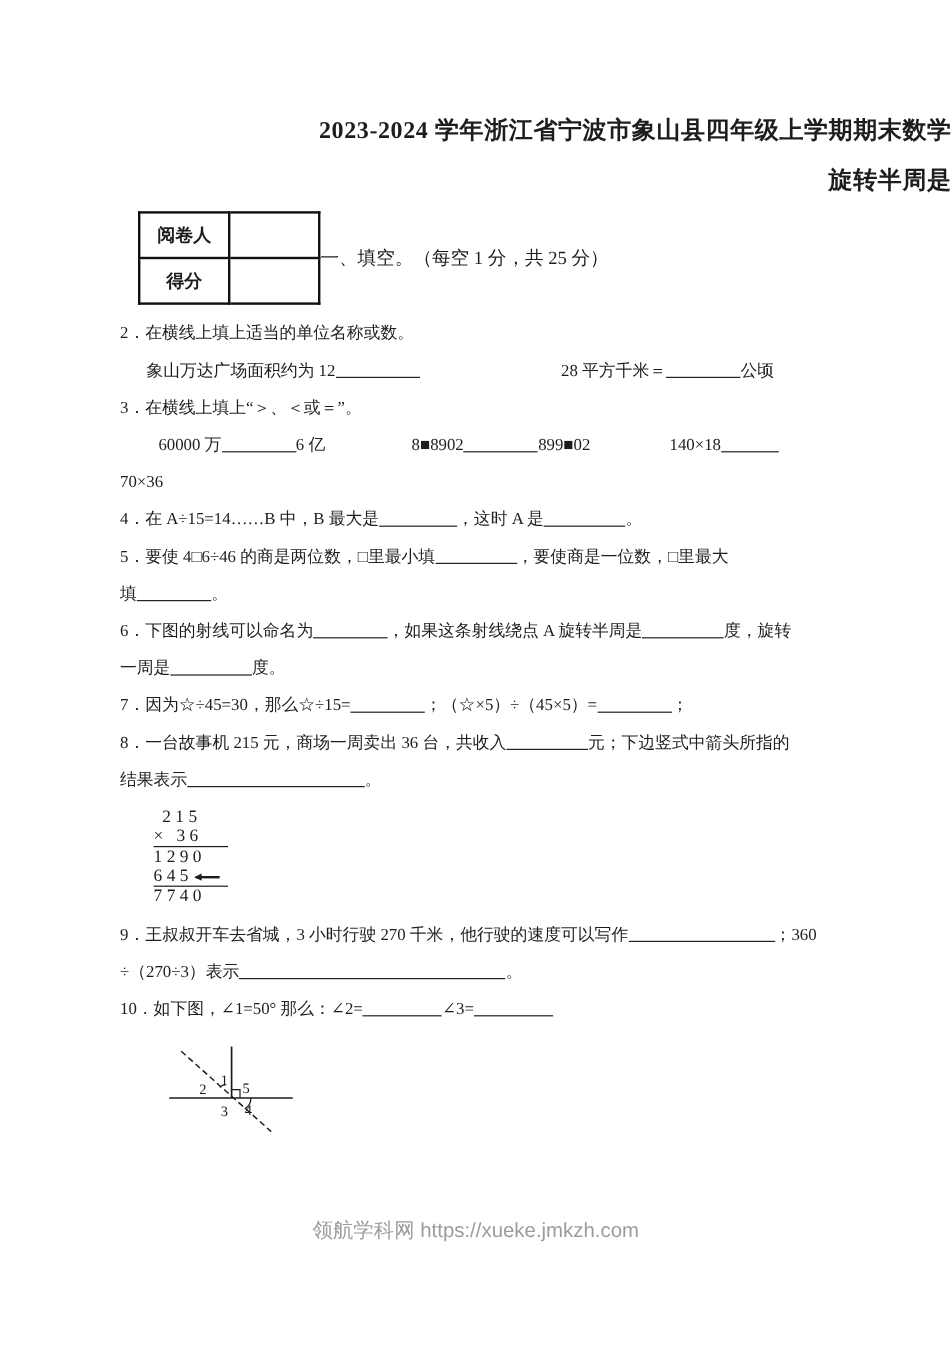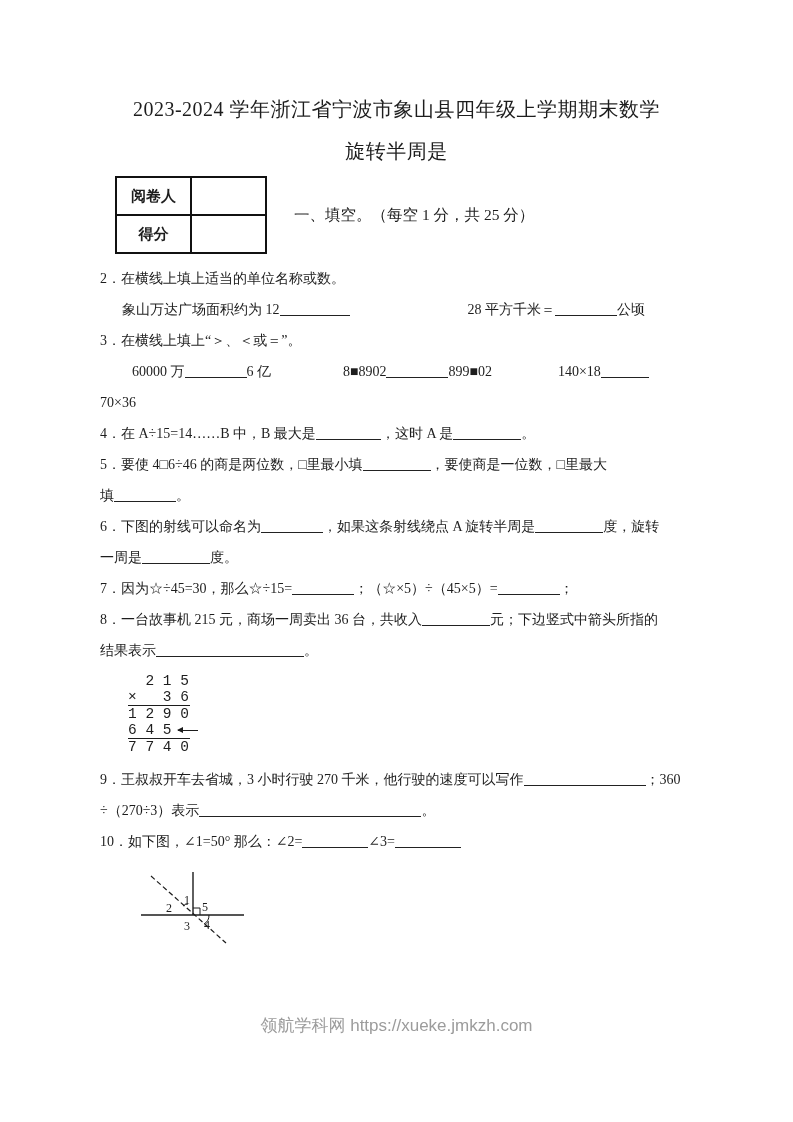--- a/index.html
+++ b/index.html
@@ -8,34 +8,33 @@
     width:793px;height:1122px;
     background:#ffffff;
     overflow:hidden;
     font-family:"Liberation Serif","DejaVu Serif",serif;
     color:#1d1d1d;
     box-sizing:border-box;
     padding-top:88px;
   }
   
   .title{
-    text-align:center;
-    font-weight:normal;
+    text-align:right;
+    font-weight:bold;
     font-size:20px;
     line-height:42px;
     letter-spacing:.5px;
   }
   
   .content{margin:0 100px 0 100px;}
   
   .section-row{
     display:flex;
     align-items:center;
     margin:4px 0 0 15px;
-    gap:27px;
   }
   table.grader{border-collapse:collapse;}
   table.grader td{
     border:2px solid #111;
     width:73px;height:36px;
     text-align:center;
     font-weight:bold;
     font-size:15px;
     padding:0;
   }
@@ -51,21 +50,21 @@
   .blank{
     display:inline-block;
     border-bottom:1.2px solid #222;
     height:13px;
     margin-bottom:-2px;
   }
   .gap{display:inline-block;}
   
   .mult{
     margin:7px 0 9px 28px;
-    font-family:Liberation Mono, monospace;
+    font-family:Liberation Serif, serif;
     font-size:14.5px;
     width:62px;
   }
   .mrow{line-height:16px;white-space:pre;text-align:left;}
   .mrow.rule{border-top:1.5px solid #1c1c1c;}
   .arrow{
     display:inline-block;
     position:relative;
     width:21px;height:6px;
     margin-left:5px;

